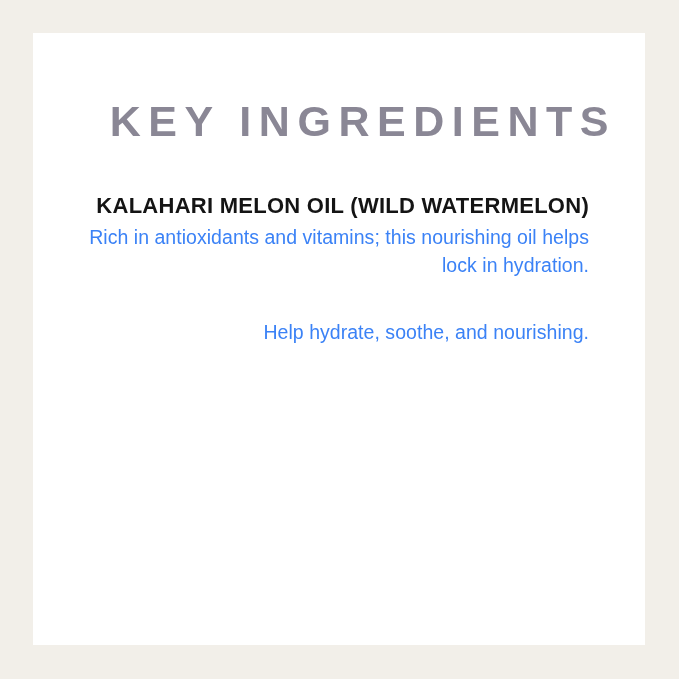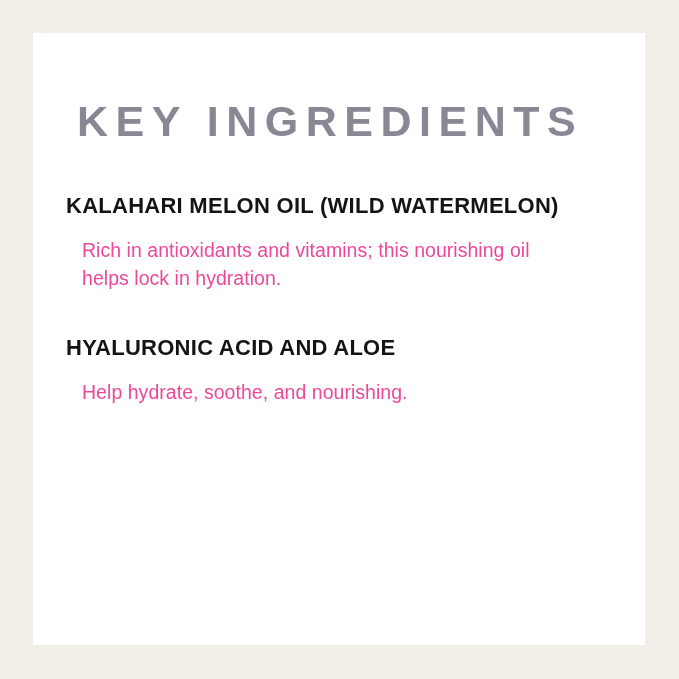--- a/index.html
+++ b/index.html
@@ -23,20 +23,21 @@
   }
 
   .card {
     position: absolute;
     left: 33px;
     top: 33px;
     width: 612px;
     height: 612px;
     background: #ffffff;
     box-sizing: border-box;
+    text-align: right;
   }
 
   .card-inner {
     position: absolute;
     left: 33px;
     top: 55px;
     right: 29px;
     bottom: 0;
   }
 
@@ -75,47 +76,46 @@
     font-family: "Liberation Sans", sans-serif;
     font-size: 22px;
     font-weight: bold;
     letter-spacing: 0.012em;
     line-height: 1.42;
     text-transform: uppercase;
     margin: 0 0 3px 0;
   }
 
   .ingredient-desc {
-    color: #ec4899;
+    color: #3b82f6;
     font-family: "Liberation Sans", sans-serif;
     font-size: 19.5px;
     font-weight: normal;
     letter-spacing: 0.002em;
     line-height: 1.42;
-    margin: 16px;
+    margin: 0;
   }
 </style>
 </head>
 <body>
 
 <div class="frame">
   <div class="card">
     <div class="card-inner">
 
       <h1 class="page-title">KEY INGREDIENTS</h1>
 
       <ul class="ingredient-list">
 
         <li class="ingredient-item">
           <div class="ingredient-name">KALAHARI MELON OIL (WILD WATERMELON)</div>
           <p class="ingredient-desc">Rich in antioxidants and vitamins; this nourishing oil helps lock in hydration.</p>
         </li>
 
 
         <li class="ingredient-item">
-          <div class="ingredient-name">HYALURONIC ACID AND ALOE</div>
           <p class="ingredient-desc">Help hydrate, soothe, and nourishing.</p>
         </li>
 
       </ul>
     </div>
   </div>
 </div>
 
 </body></html>

